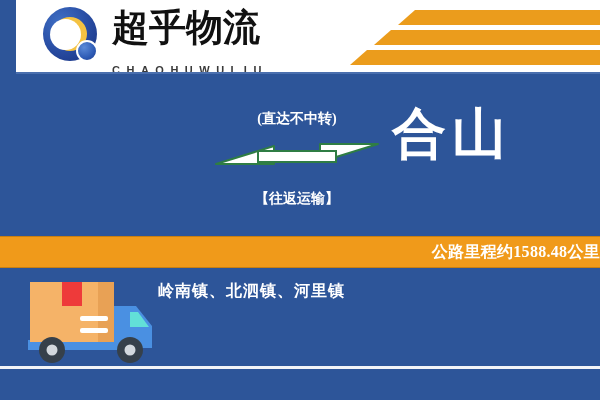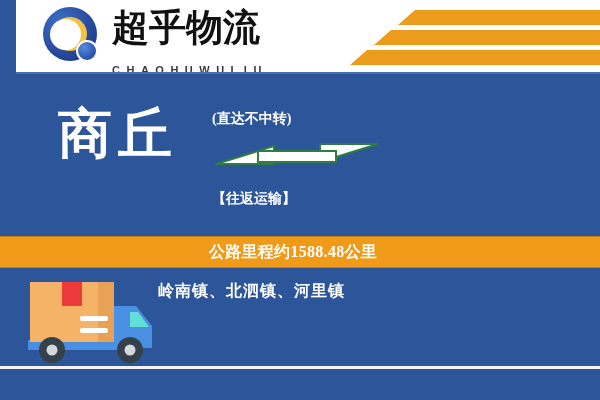--- a/index.html
+++ b/index.html
@@ -131,21 +131,21 @@
     white-space: nowrap;
   }
   .city-origin { left: 58px; }
   .city-dest   { left: 392px; }
 
   .route-center {
     position: absolute;
     left: 212px; top: 36px;
     width: 170px;
     height: 116px;
-    text-align: left;
+    text-align: center;
   }
   .route-note {
     font-family: "Liberation Serif", serif;
     font-size: 14px;
     font-weight: bold;
     color: #ffffff;
     line-height: 18px;
     white-space: nowrap;
   }
   .route-note-top { margin-bottom: 6px; }
@@ -159,22 +159,23 @@
   .infobar {
     position: absolute;
     left: 0; top: 236px;
     width: 600px;
     height: 32px;
     background: #f09a1a;
     border-top: 1px solid #c87f12;
     border-bottom: 1px solid #c87f12;
     box-sizing: border-box;
     display: flex;
-    align-items: center;
+    align-items: flex-end;
     justify-content: center;
+    flex-direction: column;
   }
   .infobar-text {
     font-family: "Liberation Serif", serif;
     font-size: 16px;
     font-weight: bold;
     color: #ffffff;
     white-space: nowrap;
     letter-spacing: 0.3px;
   }
   .infobar-gap { display: inline-block; width: 14px; }
@@ -241,36 +242,36 @@
     <div class="stripes">
       <div class="stripe s1"></div>
       <div class="stripe s2"></div>
       <div class="stripe s3"></div>
     </div>
 
     <div class="header-rule"></div>
   </div>
 
   <div class="route">
-    <div class="city city-origin">商丘</div>
 
     <div class="route-center">
       <div class="route-note route-note-top">(直达不中转)</div>
 
       <div class="arrow-wrap">
         <svg width="170" height="40" viewBox="0 0 170 40" xmlns="http://www.w3.org/2000/svg">
           <polygon points="4,30 62,12 62,30" fill="#ffffff" stroke="#2f7d44" stroke-width="2" stroke-linejoin="round"></polygon>
           <polygon points="166,10 108,28 108,10" fill="#ffffff" stroke="#2f7d44" stroke-width="2" stroke-linejoin="round"></polygon>
           <rect x="46" y="17" width="78" height="11" fill="#ffffff" stroke="#2f7d44" stroke-width="2"></rect>
         </svg>
       </div>
 
       <div class="route-note route-note-bottom">【往返运输】</div>
     </div>
 
+    <div class="city city-dest">合山</div>
   </div>
 
   <div class="infobar">
     <div class="infobar-text">公路里程约1588.48公里</div>
     <span class="infobar-gap"></span>
   </div>
 
   <div class="bottom">
 
     <div class="truck">

